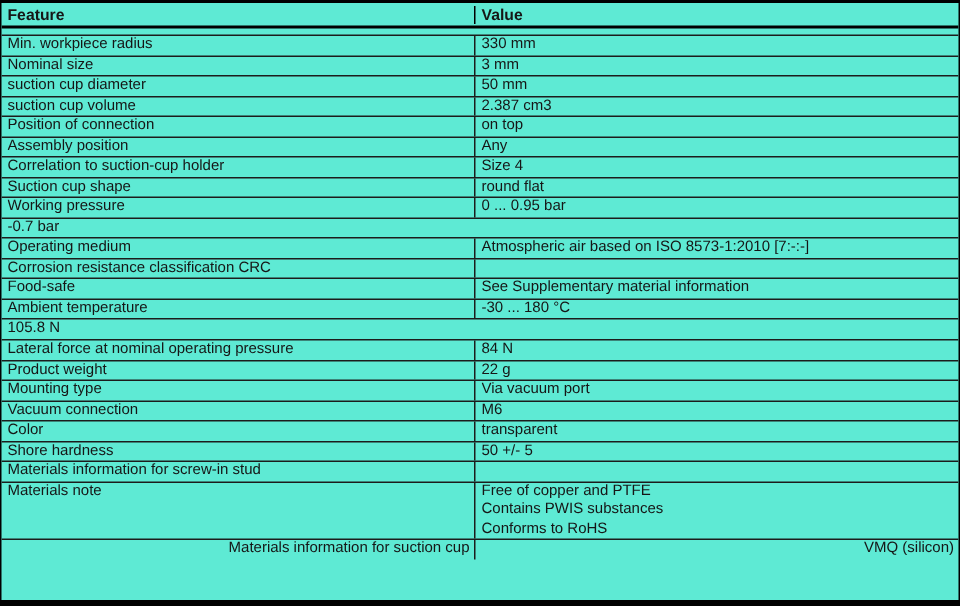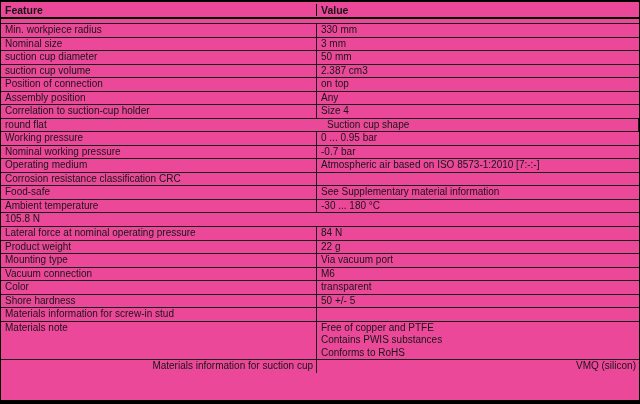--- a/index.html
+++ b/index.html
@@ -9,21 +9,21 @@
   }
   body {
     width: 640px;
     height: 404px;
     overflow: hidden;
   }
   .spec-table {
     box-sizing: border-box;
     width: 640px;
     height: 404px;
-    background: #ec4899;
+    background: #5eead4;
     border: 1.5px solid #000;
     border-top-width: 2.5px;
     border-bottom-width: 4px;
     font-family: "Liberation Sans", sans-serif;
     color: #161616;
     overflow: hidden;
   }
   .hrow {
     display: flex;
     height: 15px;
@@ -132,39 +132,36 @@
       </div>
       <div class="row">
         <div class="cell feat">
           <div class="line">Correlation to suction-cup holder</div>
         </div>
         <div class="cell val">
           <div class="line">Size 4</div>
         </div>
       </div>
       <div class="row">
+        <div class="cell feat">
+          <div class="line">Suction cup shape</div>
+        </div>
         <div class="cell val">
           <div class="line">round flat</div>
         </div>
-        <div class="cell feat">
-          <div class="line">Suction cup shape</div>
-        </div>
       </div>
       <div class="row">
         <div class="cell feat">
           <div class="line">Working pressure</div>
         </div>
         <div class="cell val">
           <div class="line">0 ... 0.95 bar</div>
         </div>
       </div>
       <div class="row">
-        <div class="cell feat">
-          <div class="line">Nominal working pressure</div>
-        </div>
         <div class="cell val">
           <div class="line">-0.7 bar</div>
         </div>
       </div>
       <div class="row">
         <div class="cell feat">
           <div class="line">Operating medium</div>
         </div>
         <div class="cell val">
           <div class="line">Atmospheric air based on ISO 8573-1:2010 [7:-:-]</div>

